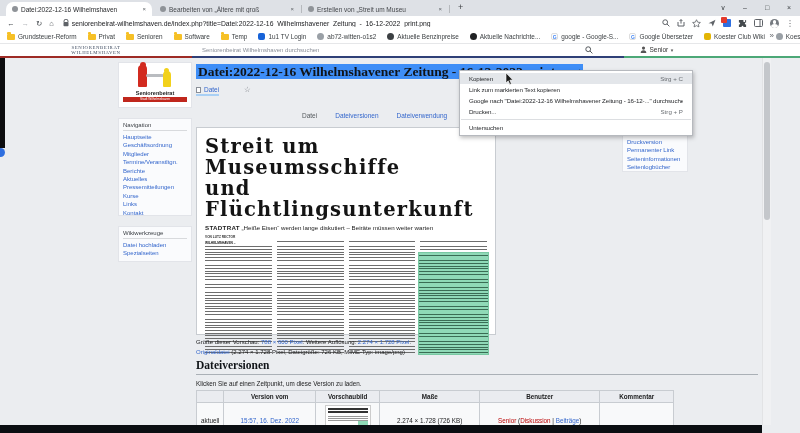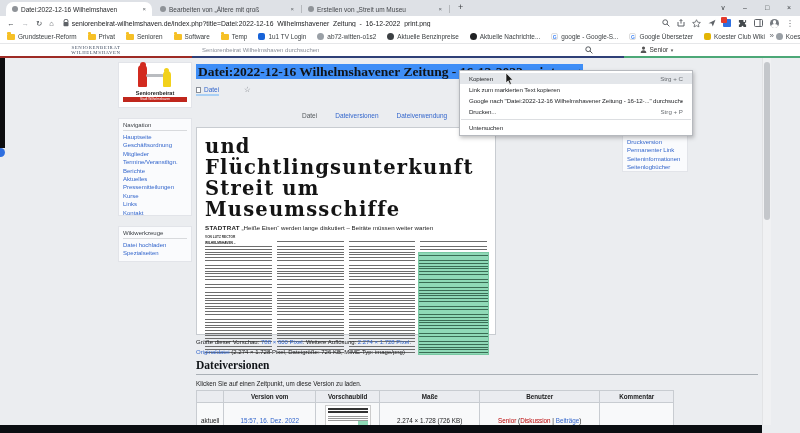--- a/index.html
+++ b/index.html
@@ -319,22 +319,22 @@
 
   <div class="ctabs">
     <span class="cur">Datei</span>
     <span>Dateiversionen</span>
     <span>Dateiverwendung</span>
     <span>Metadaten</span>
   </div>
 
   <div class="imgframe">
     <div class="headline">
+      <div>Streit um Museumsschiffe</div>
       <div>und Flüchtlingsunterkunft</div>
-      <div>Streit um Museumsschiffe</div>
     </div>
     <div class="kicker"><b>STADTRAT</b><span> „Heiße Eisen“ werden lange diskutiert – Beiräte müssen weiter warten</span></div>
     <div class="byline">VON LUTZ RECTOR</div>
     <div class="cols">
       <div class="col">
         <div class="dateline">WILHELMSHAVEN –</div>
       </div>
       <div class="col"></div>
       <div class="col"></div>
       <div class="col">

